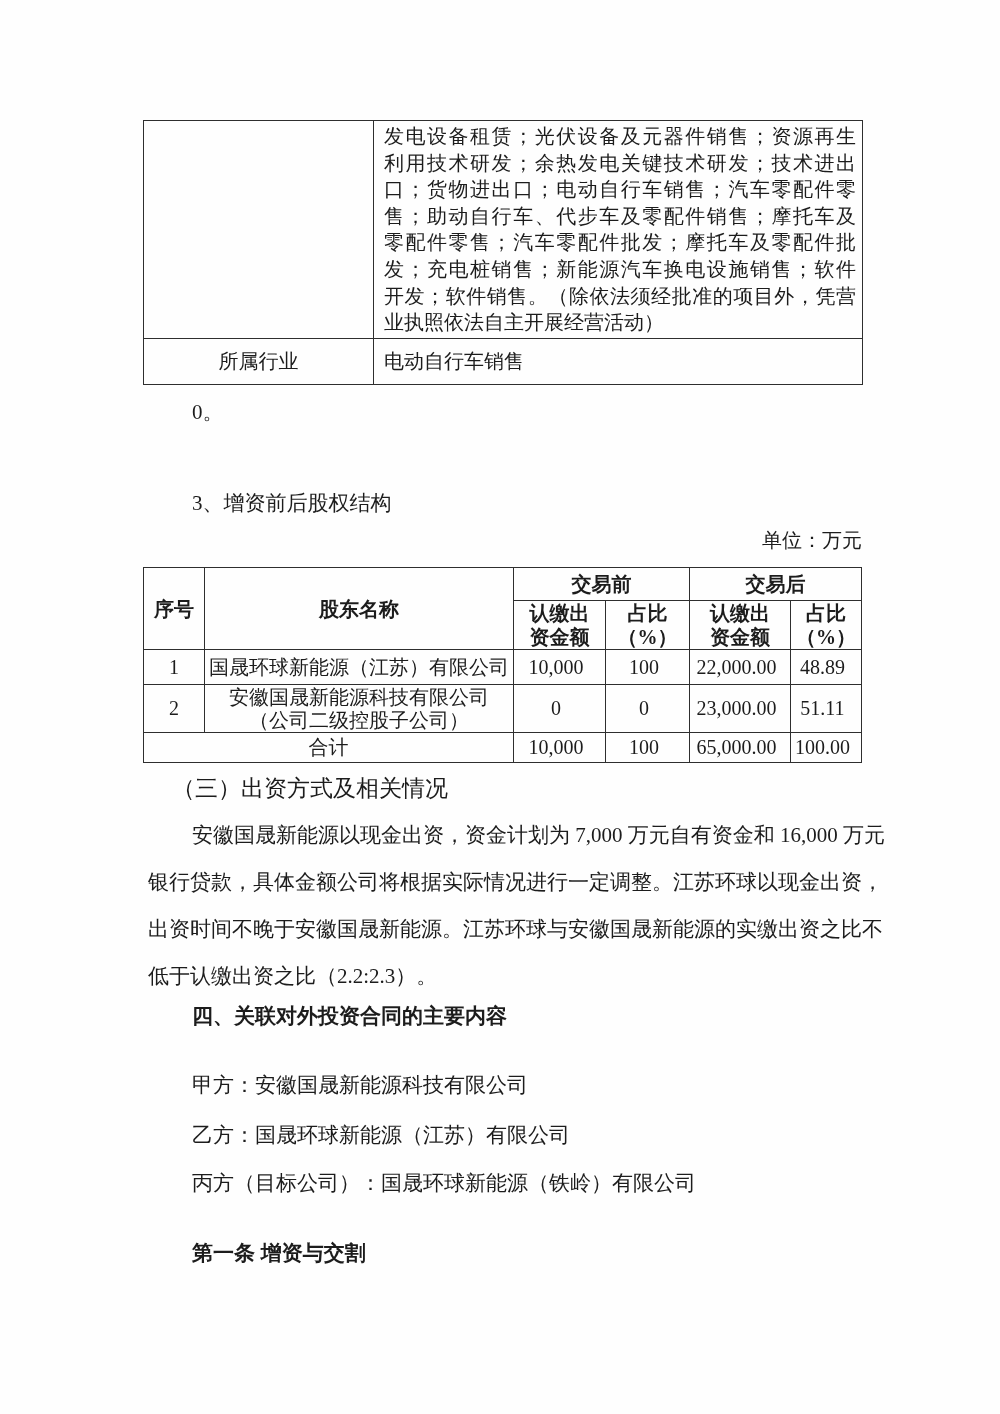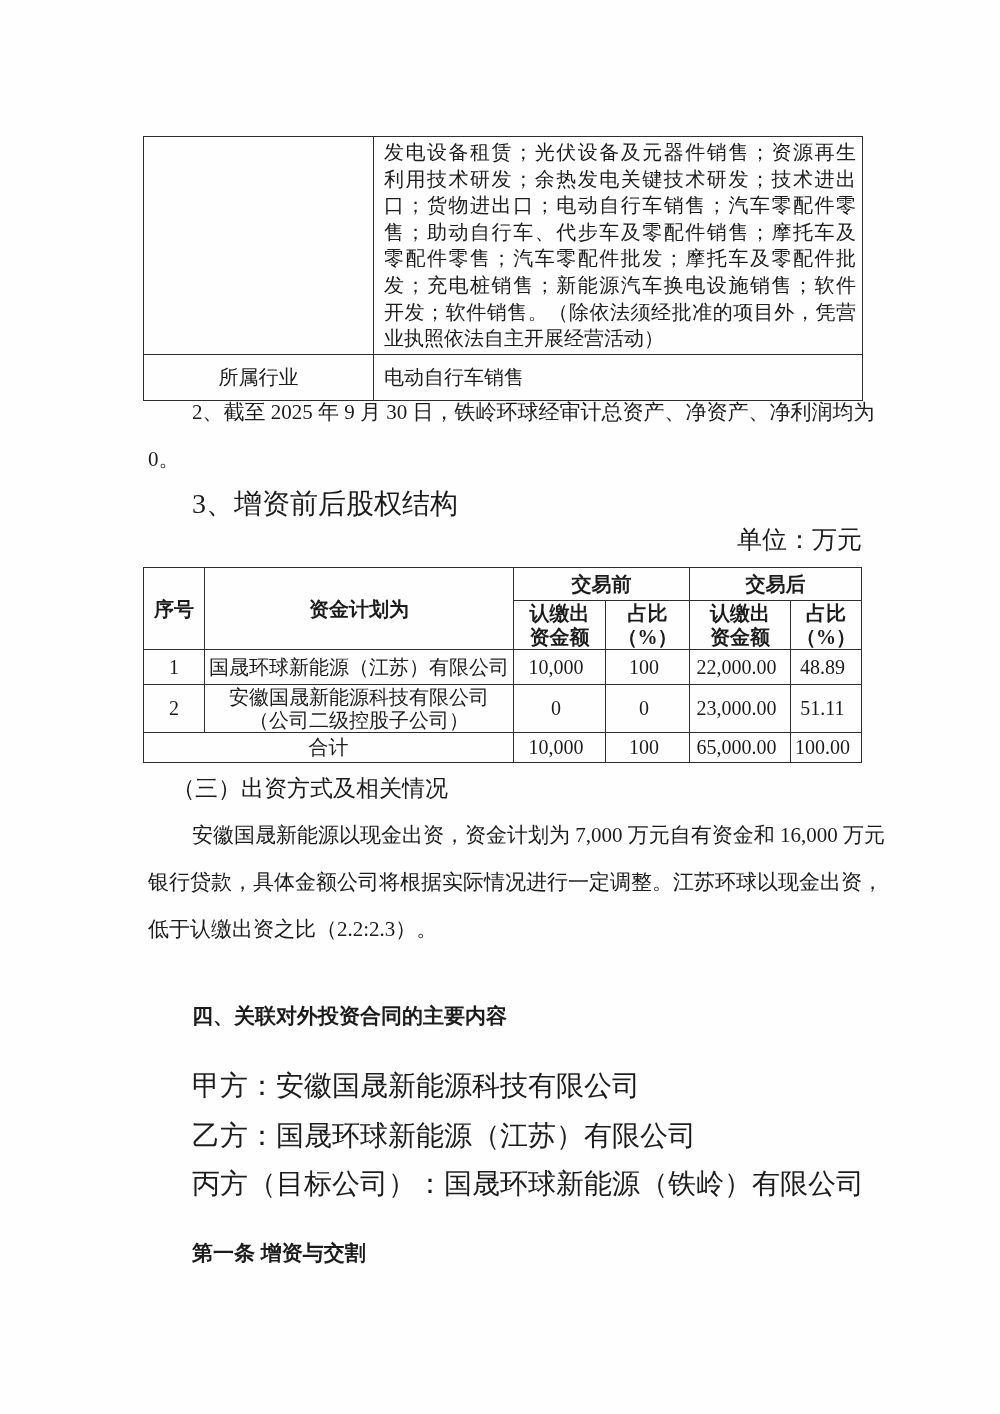--- a/index.html
+++ b/index.html
@@ -31,35 +31,35 @@
   .t2 .r2{height:48px;}
   .t2 .rt{height:27px;}
   .t2 .num{text-align:center;padding-right:8px;}
   .t2 .ctr{text-align:center;}
   .t2 .name{text-align:center;line-height:23px;padding:0 4px;margin-top:39px;}
   
   .para{width:714px;font-size:21px;line-height:47px;}
   .para .ln{white-space:nowrap;}
   .just .ln:not(.last){text-align:justify;text-align-last:justify;}
   .ind2 .ln:first-child{text-indent:44px;}
-  .single{text-indent:44px;font-size:28px;line-height:47px;white-space:nowrap;}
+  .single{text-indent:44px;font-size:21px;line-height:47px;white-space:nowrap;}
   .sec-title{text-indent:24px;font-size:23px;line-height:47px;white-space:nowrap;}
   .bold-head{
     font-family:"Liberation Sans","DejaVu Sans",sans-serif;
     font-weight:700;font-size:21px;line-height:47px;
     text-indent:44px;white-space:nowrap;
   }
-  .unit{width:715px;text-align:right;font-size:25px;line-height:28px;padding-right:2px;}
+  .unit{width:715px;text-align:right;font-size:20px;line-height:28px;padding-right:2px;}
 </style>
 </head>
 <body>
 
 <div class="page">
 
-  <table class="t1 abs" style="top:136px;left:143px;padding-left:33px;">
+  <table class="t1 abs" style="top:120px;left:143px;padding-left:33px;">
     <colgroup>
         <col style="width:230px">
         <col style="width:489px">
       </colgroup>
     <tbody>
         <tr>
       <td></td>
       <td class="scope-cell just">
             <div class="ln">发电设备租赁；光伏设备及元器件销售；资源再生</div>
             <div class="ln">利用技术研发；余热发电关键技术研发；技术进出</div>
@@ -72,41 +72,40 @@
           </td>
     </tr>
     <tr>
       <td class="label-cell">所属行业</td>
       <td class="value-cell">电动自行车销售</td>
     </tr>
   </tbody>
     </table>
 
   <div class="para just ind2 abs" style="top:389px;left:148px;">
-      <div class="ln">2、截至 2025 年 9 月 30 日，铁岭环球经审计总资产、净资产、净利润均为</div>
       <div class="ln last">0。</div>
     </div>
 
   <div class="single abs" style="top:480px;left:148px;">3、增资前后股权结构</div>
 
   <div class="unit abs" style="top:526px;left:147px;">单位：万元</div>
 
   <table class="t2 abs" style="top:567px;left:143px;">
     <colgroup>
       <col style="width:61px">
         <col style="width:309px">
       <col style="width:92px">
         <col style="width:84px">
       <col style="width:101px">
         <col style="width:71px">
     </colgroup>
     <tbody>
         <tr class="h1">
       <th rowspan="2">序号</th>
-      <th rowspan="2">资金计划为</th>
+      <th rowspan="2">股东名称</th>
       <th colspan="2">交易前</th>
       <th colspan="2">交易后</th>
     </tr>
     <tr class="h2">
       <th>
             <div class="ln">认缴出</div>
             <div class="ln last">资金额</div>
           </th>
       <th>
             <div class="ln">占比</div>
@@ -150,20 +149,21 @@
       <td class="num">100.00</td>
     </tr>
   </tbody>
     </table>
 
   <div class="sec-title abs" style="top:765px;left:148px;">（三）出资方式及相关情况</div>
 
   <div class="para just ind2 abs" style="top:812px;left:148px;">
       <div class="ln">安徽国晟新能源以现金出资，资金计划为 7,000 万元自有资金和 16,000 万元</div>
       <div class="ln">银行贷款，具体金额公司将根据实际情况进行一定调整。江苏环球以现金出资，</div>
+      <div class="ln">出资时间不晚于安徽国晟新能源。江苏环球与安徽国晟新能源的实缴出资之比不</div>
       <div class="ln last">低于认缴出资之比（2.2:2.3）。</div>
     </div>
 
   <div class="bold-head abs" style="top:992px;left:148px;">四、关联对外投资合同的主要内容</div>
 
   <div class="single abs" style="top:1062px;left:148px;">甲方：安徽国晟新能源科技有限公司</div>
   <div class="single abs" style="top:1112px;left:148px;">乙方：国晟环球新能源（江苏）有限公司</div>
   <div class="single abs" style="top:1160px;left:148px;">丙方（目标公司）：国晟环球新能源（铁岭）有限公司</div>
 
   <div class="bold-head abs" style="top:1229px;left:148px;">第一条 增资与交割</div>

